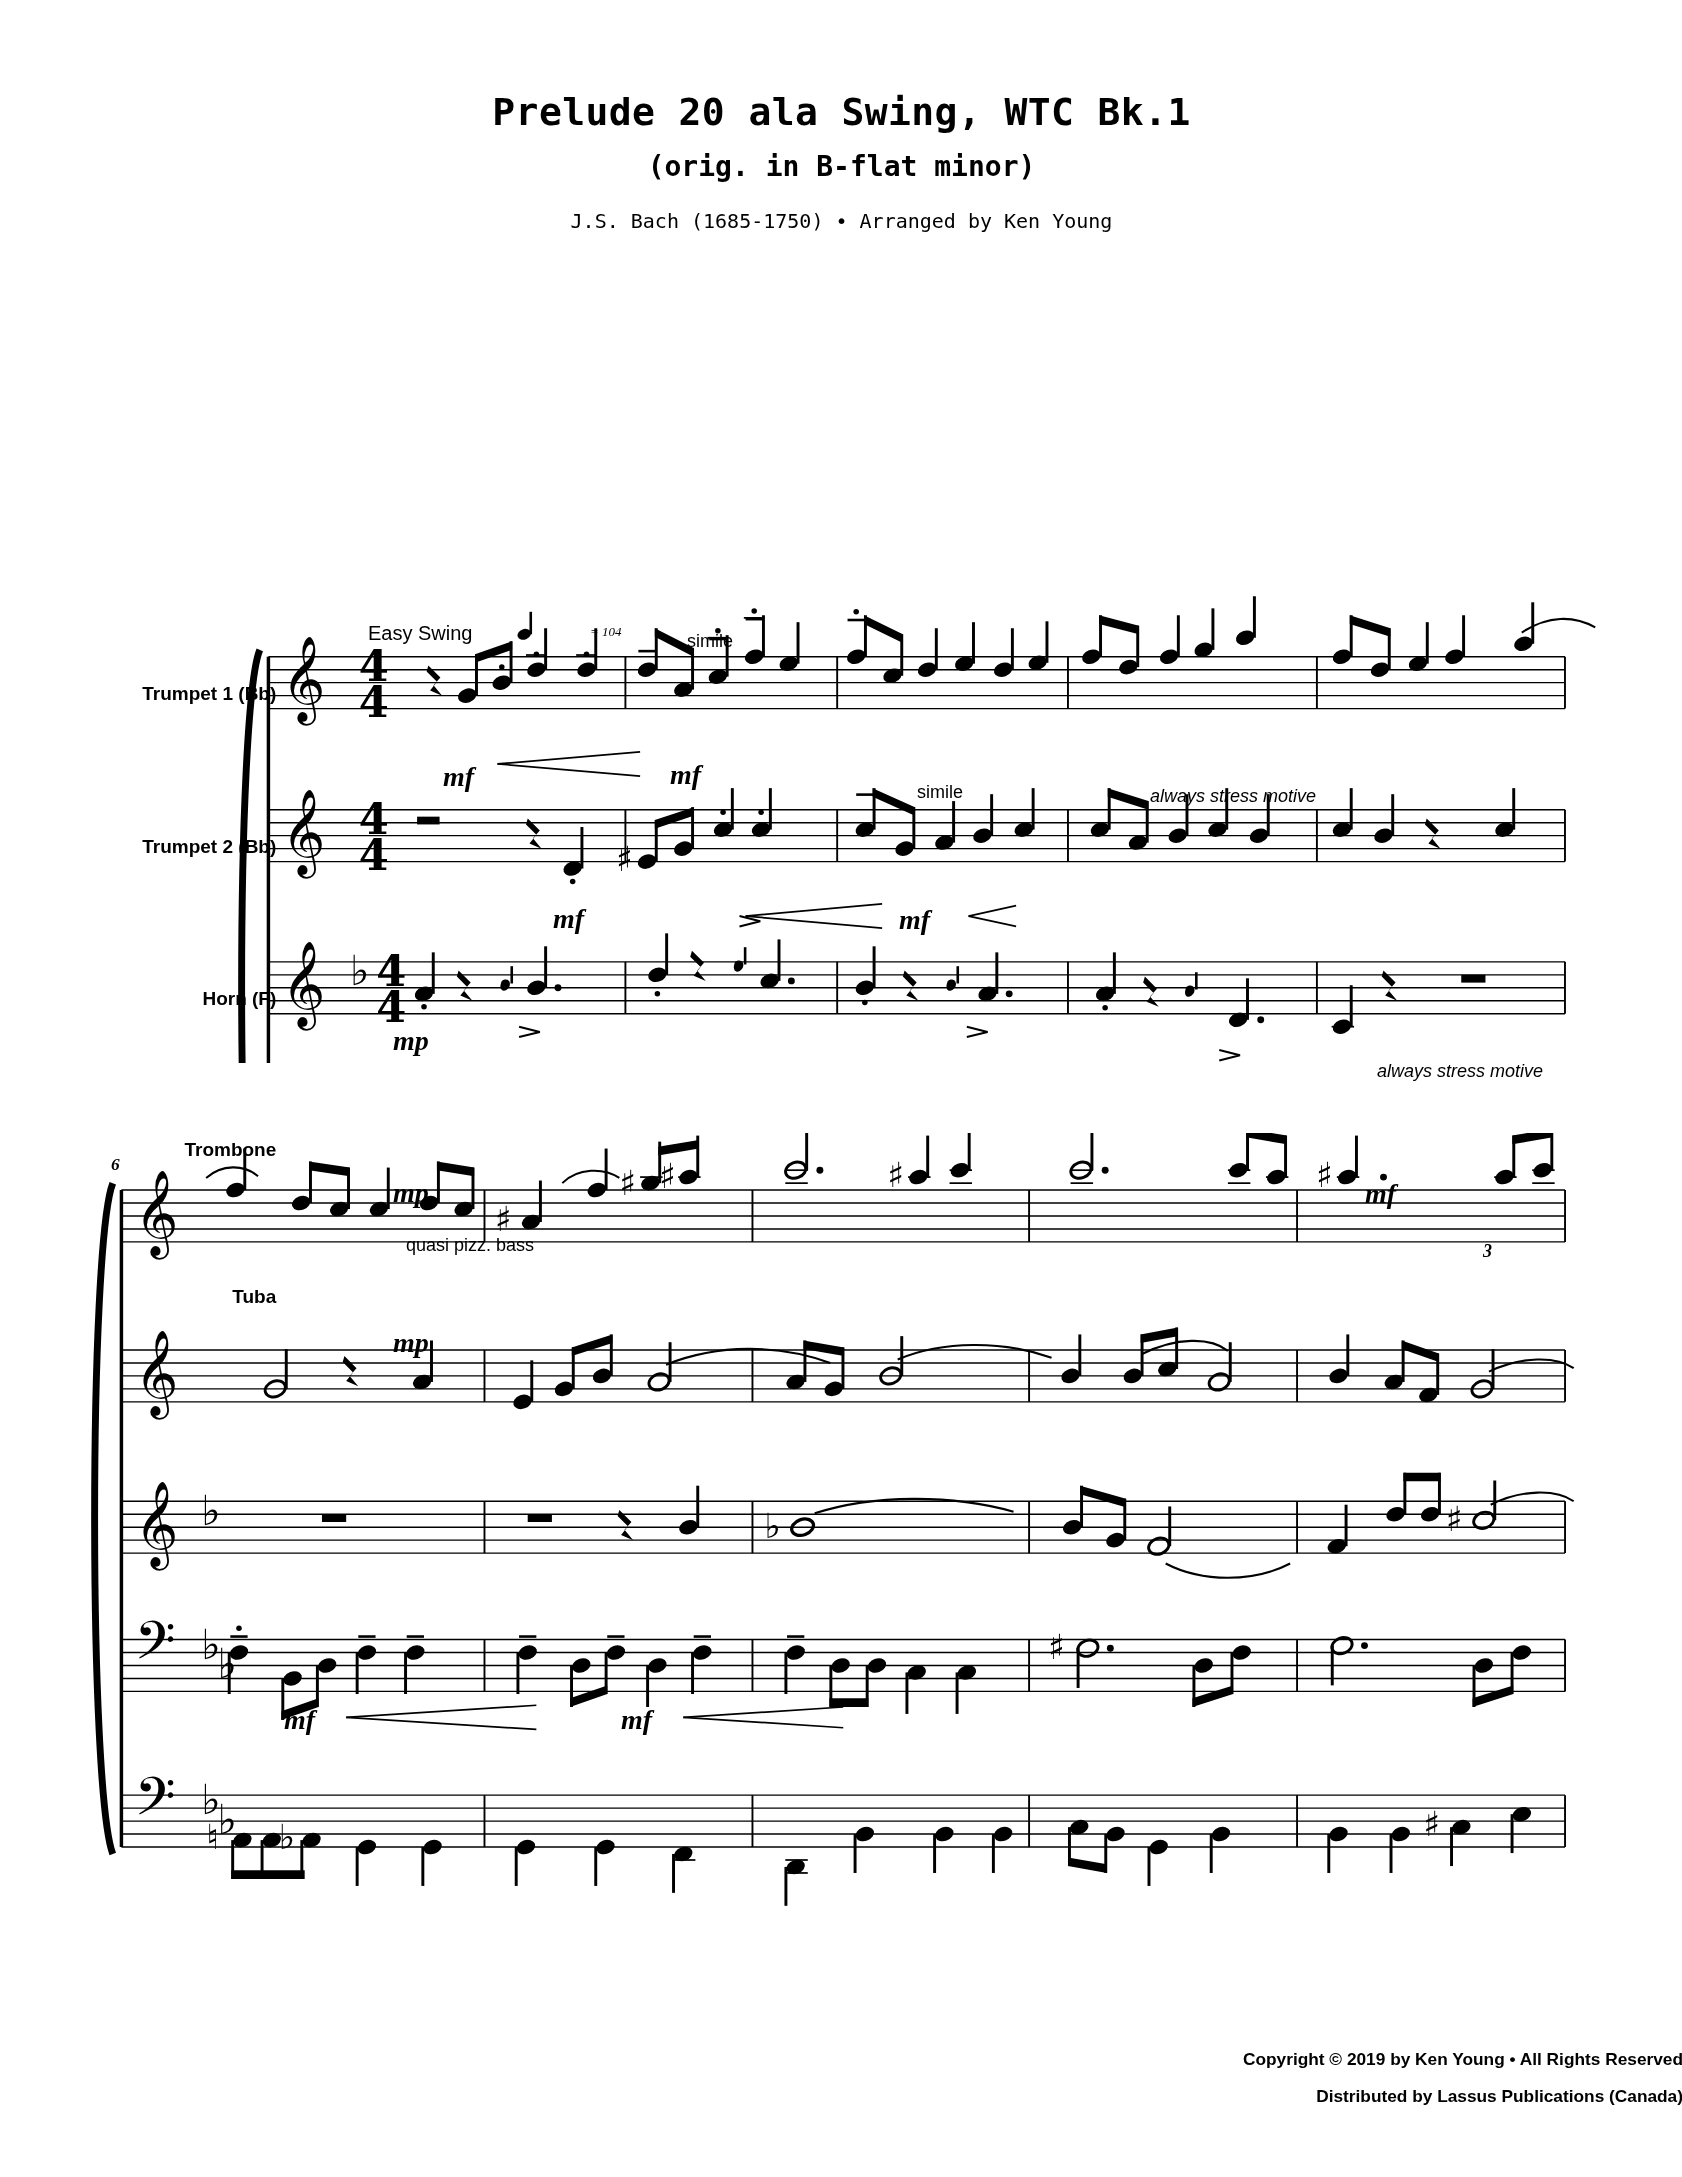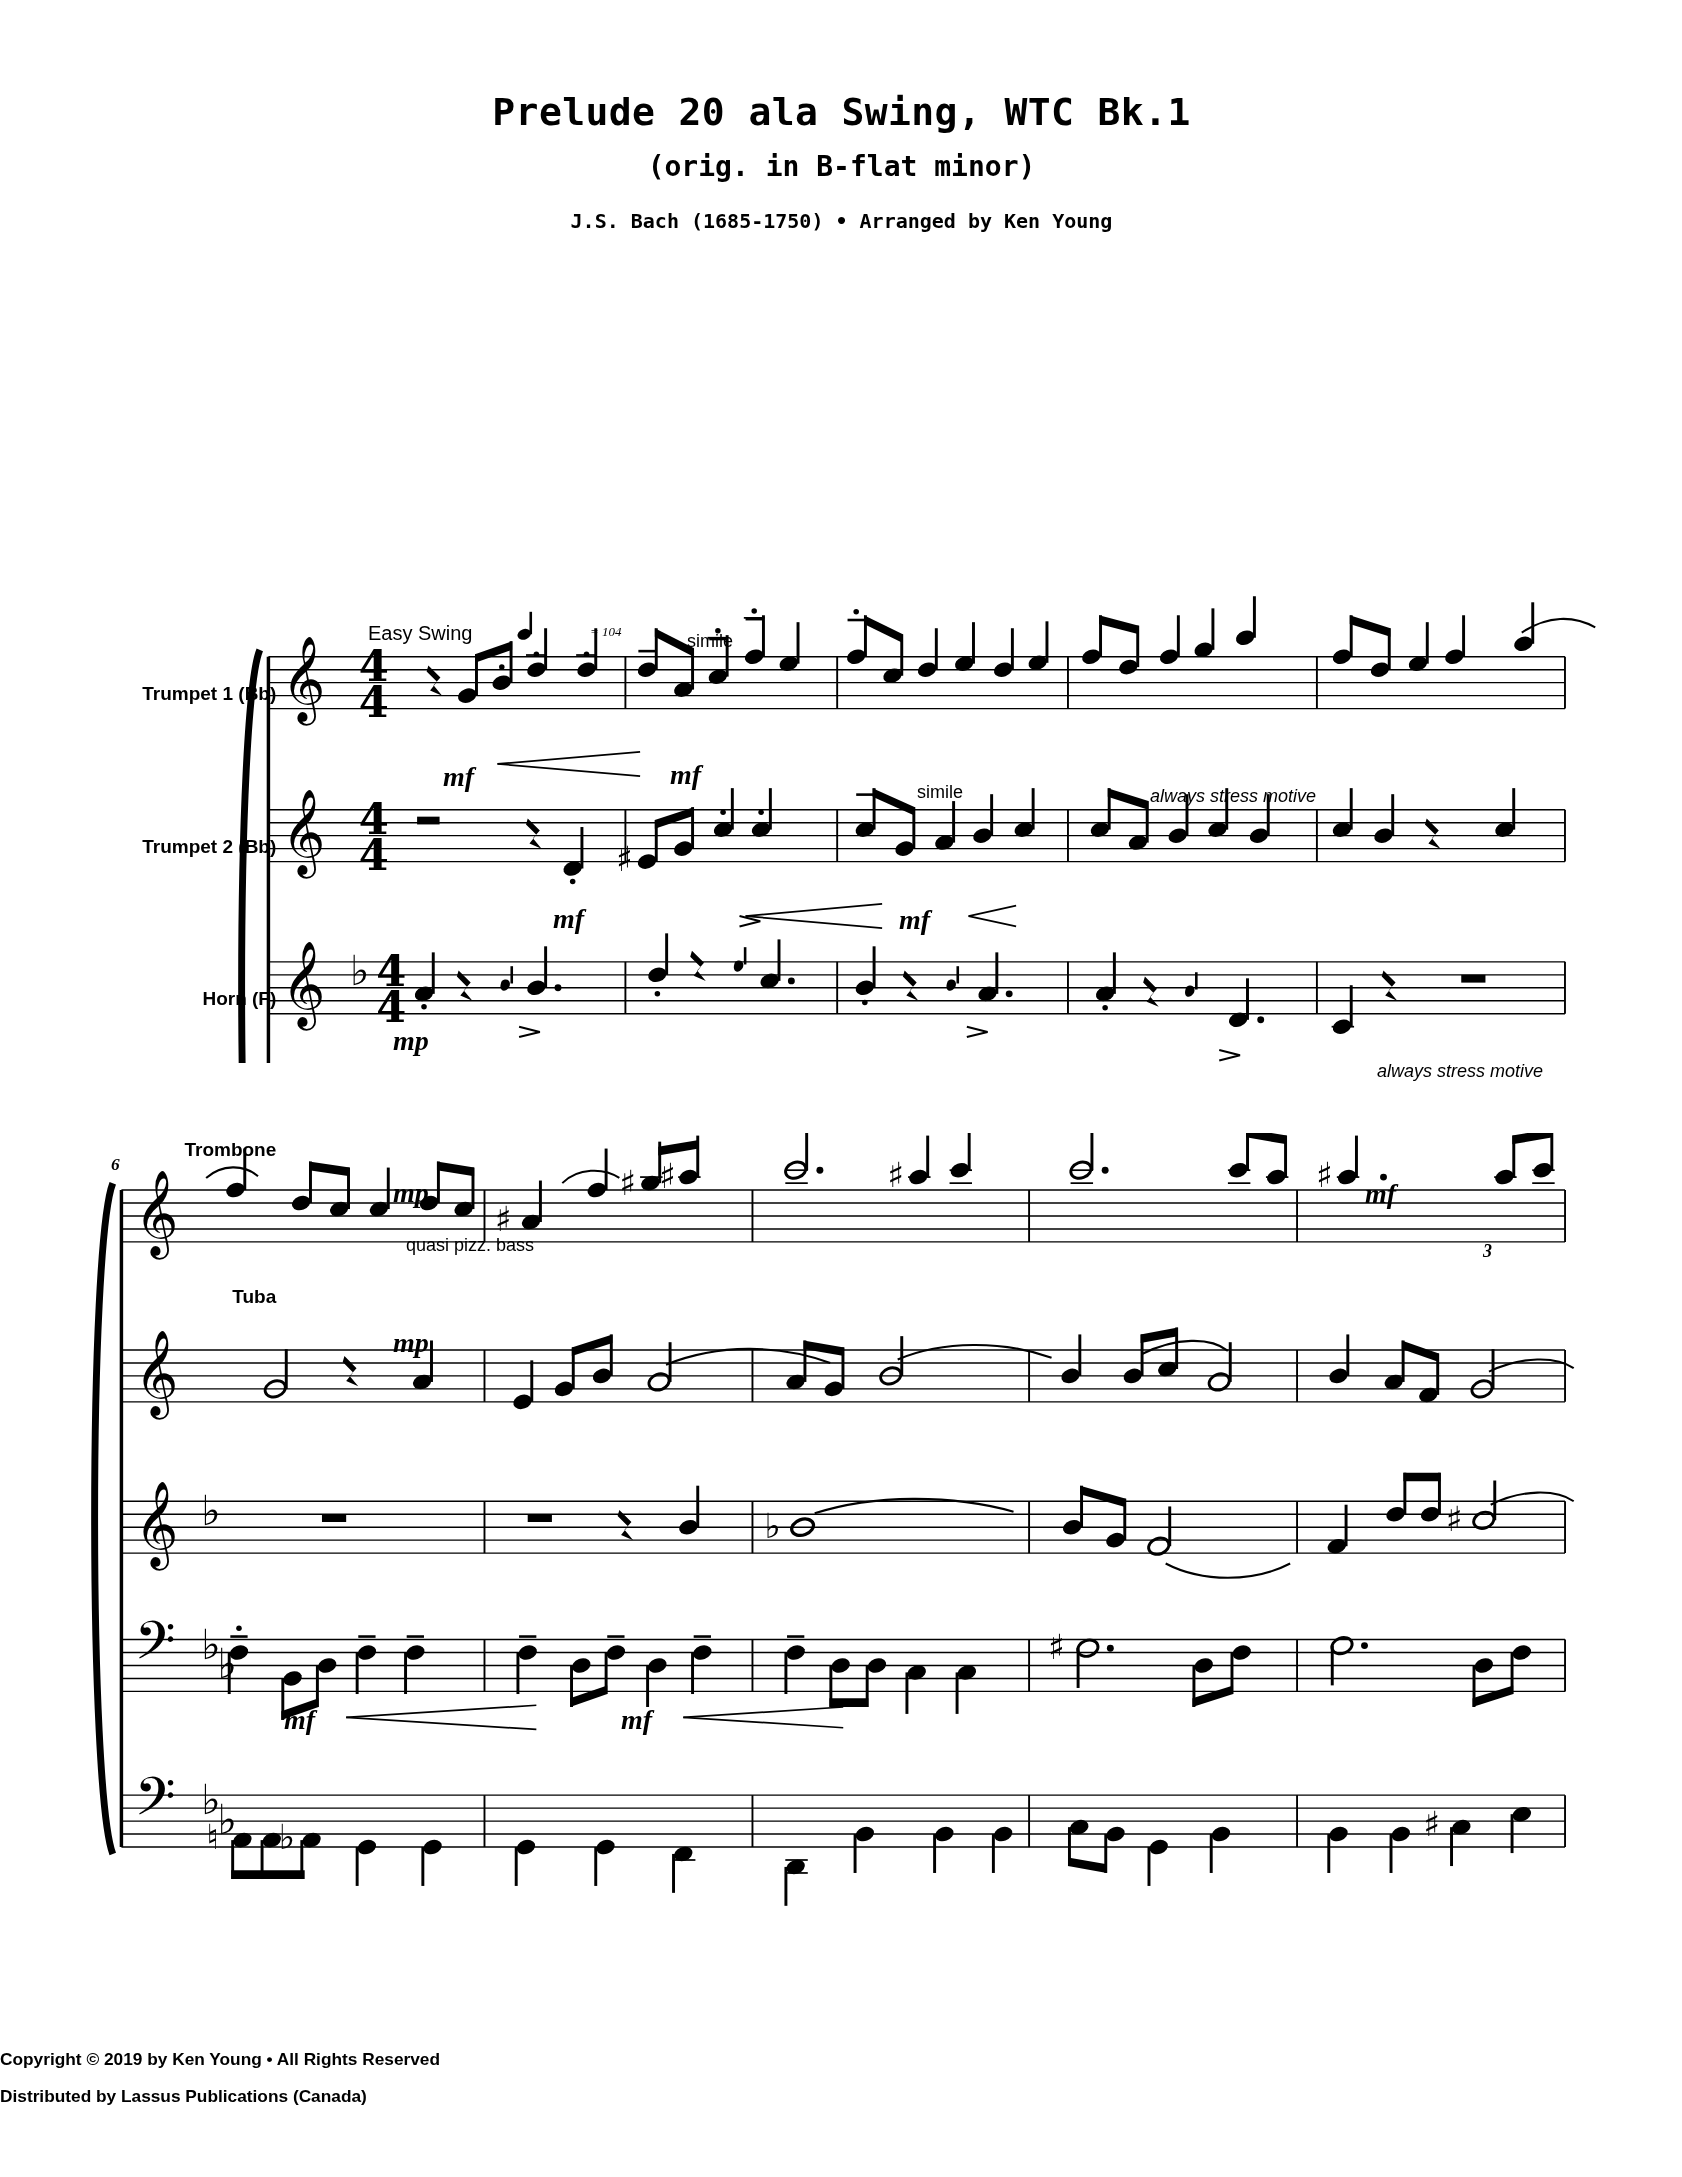--- a/index.html
+++ b/index.html
@@ -32,31 +32,31 @@
     line-height: 1.15;
   }
   .subtitle {
     font-family: "DejaVu Sans Mono", monospace;
     font-weight: bold;
     font-size: 28px;
     margin-top: 15.6px;
   }
   .composer {
     font-family: "DejaVu Sans Mono", monospace;
-    font-weight: bold;
+    font-weight: normal;
     font-size: 20px;
     margin-top: 26px;
   }
 
   
   .footer {
     position: absolute;
     left: 0;
     width: 1683px;
-    text-align: left;
+    text-align: right;
     font-family: "Liberation Sans", sans-serif;
     font-weight: bold;
     font-size: 17.3px;
   }
   .footer.line1 { top: 2049px; }
   .footer.line2 { top: 2086px; }
 
   
   .system {
     position: absolute;

